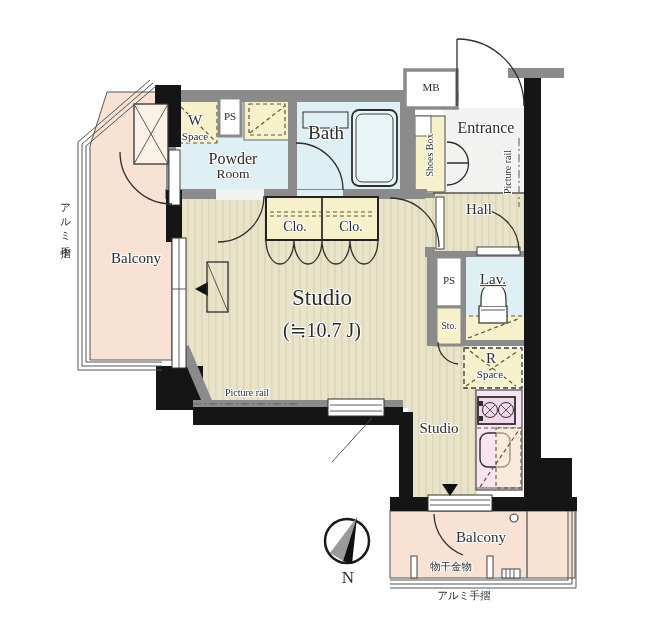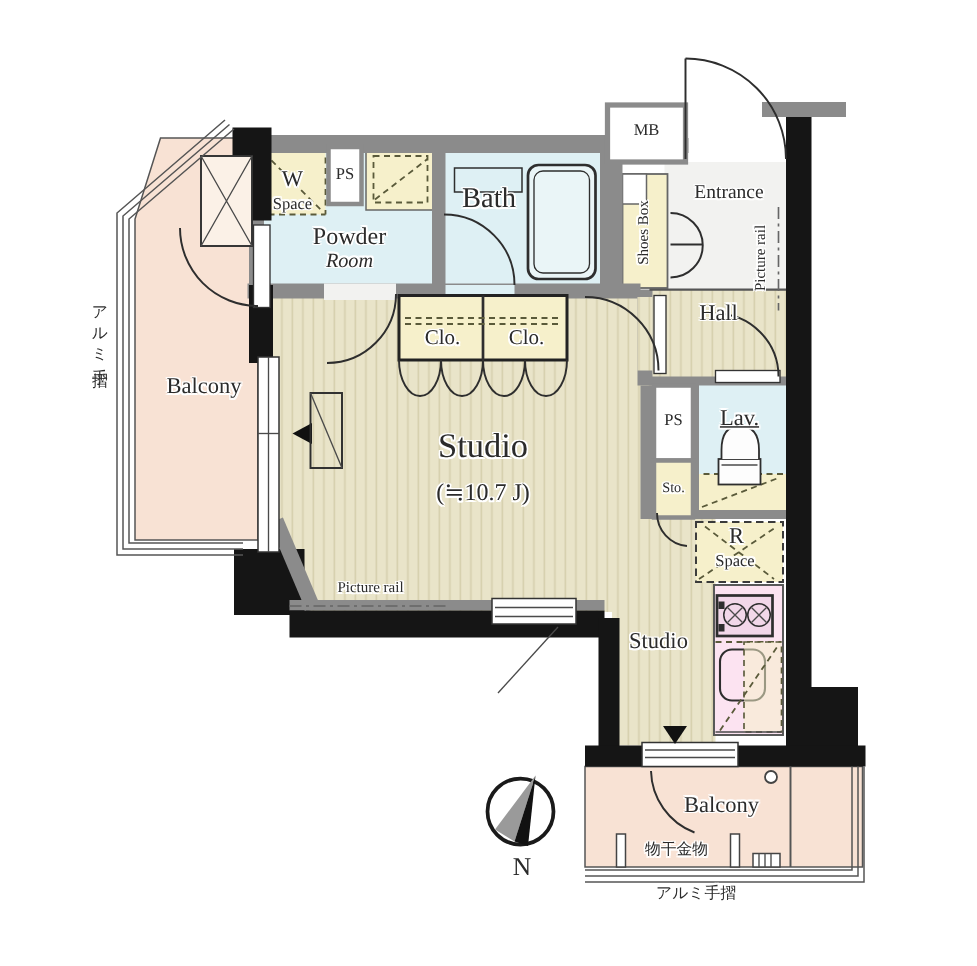--- a/index.html
+++ b/index.html
@@ -195,38 +195,38 @@
   </g>
 </svg>
 
 <div class="lbl" style="left:136px;top:259px;font-size:15px;">Balcony</div>
 <div class="vjp" style="left:58px;top:196px;font-size:10.5px;">アルミ手摺</div>
 
 <div class="lbl" style="left:195px;top:121px;font-size:15px;">W</div>
 <div class="lbl" style="left:195px;top:137px;font-size:11px;">Space</div>
 <div class="lbl" style="left:230px;top:117px;font-size:11px;">PS</div>
 <div class="lbl" style="left:233px;top:159px;font-size:16px;">Powder</div>
-<div class="lbl" style="left:233px;top:174px;font-size:13.5px;font-style:italic;">Room</div>
+<div class="lbl" style="left:233px;top:174px;font-size:13.5px;">Room</div>
 <div class="lbl" style="left:326px;top:133px;font-size:19px;">Bath</div>
 <div class="lbl" style="left:431px;top:88px;font-size:11px;">MB</div>
-<div class="lbl" style="left:486px;top:128px;font-size:13px;">Entrance</div>
+<div class="lbl" style="left:486px;top:128px;font-size:16px;">Entrance</div>
 <div class="lbl ccw" style="left:430px;top:155px;font-size:10px;">Shoes Box</div>
 <div class="lbl ccw" style="left:508px;top:172px;font-size:10px;">Picture rail</div>
 
 <div class="lbl" style="left:469px;top:210px;font-size:15px;padding-left:20px;">Hall</div>
 <div class="lbl" style="left:493px;top:280px;font-size:15px;text-decoration:underline;">Lav.</div>
 <div class="lbl" style="left:449px;top:281px;font-size:11px;">PS</div>
 <div class="lbl" style="left:449px;top:327px;font-size:9.5px;">Sto.</div>
 <div class="lbl" style="left:491px;top:359px;font-size:15px;">R</div>
 <div class="lbl" style="left:490px;top:375px;font-size:11px;">Space</div>
 
 <div class="lbl" style="left:295px;top:227px;font-size:14px;">Clo.</div>
 <div class="lbl" style="left:351px;top:227px;font-size:14px;">Clo.</div>
 <div class="lbl" style="left:322px;top:298px;font-size:23px;text-align:right;">Studio</div>
-<div class="lbl" style="left:322px;top:330px;font-size:16px;">(≒10.7 J)</div>
+<div class="lbl" style="left:322px;top:330px;font-size:20px;">(≒10.7 J)</div>
 <div class="lbl" style="left:247px;top:393px;font-size:10px;">Picture rail</div>
 <div class="lbl" style="left:439px;top:429px;font-size:15px;">Studio</div>
 
 <div class="lbl" style="left:481px;top:538px;font-size:15px;">Balcony</div>
 <div class="lbl" style="left:451px;top:567px;font-size:10.5px;text-align:right;">物干金物</div>
 <div class="lbl" style="left:464px;top:596px;font-size:10.5px;">アルミ手摺</div>
 <div class="lbl" style="left:348px;top:578px;font-size:17px;">N</div>
 
 </div>
 

